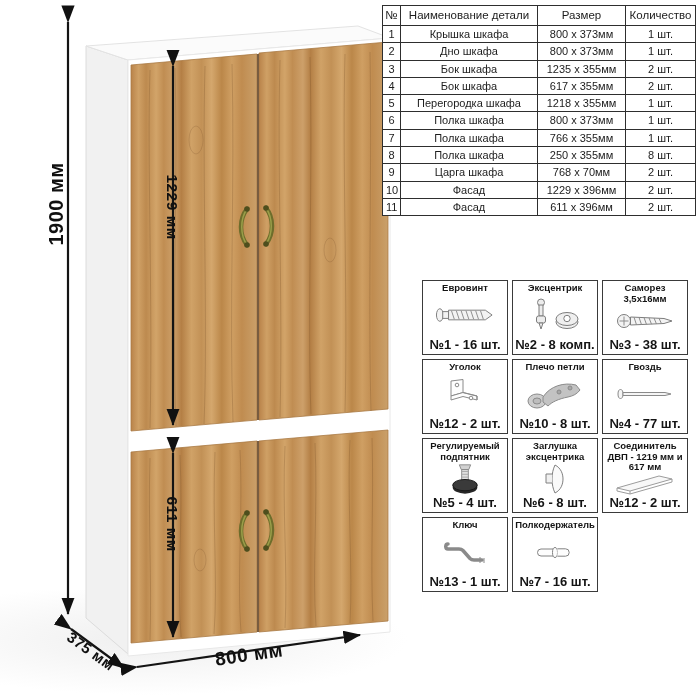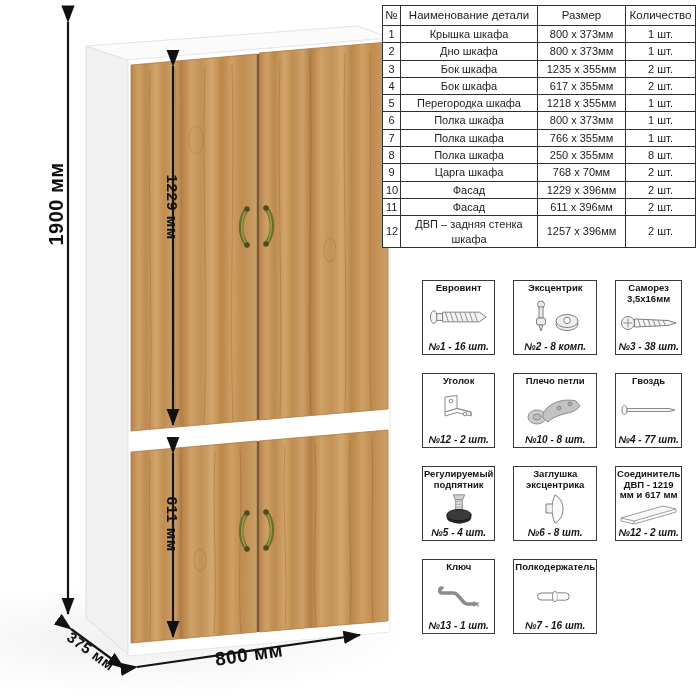--- a/index.html
+++ b/index.html
@@ -35,35 +35,35 @@
     border:1px solid #2e2e2e;padding:1px 3px;color:#1c1c1c;
     overflow:hidden;
   }
   table.parts th{font-weight:normal;font-size:11.5px;text-align:center;padding:2px 1px;}
   td.c-num{text-align:center;padding:1px 0;}
   td.c-name{text-align:center;}
   td.c-size{text-align:center;margin-top:27px;}
   td.c-qty{text-align:center;margin-top:40px;}
   
   .hw-grid{
-    position:absolute;left:422px;top:280px;width:237px;
+    position:absolute;left:422px;top:280px;width:266px;
     display:grid;grid-template-columns:repeat(3,1fr);
-    grid-auto-rows:75px;gap:18px;
+    grid-auto-rows:75px;gap:4px;
   }
   .hw-cell{
     border:1.5px solid #3a3a3a;background:#fff;
     display:flex;flex-direction:column;align-items:center;
     padding:2px 1px;box-sizing:border-box;
   }
   .hw-title{
     font-weight:bold;font-size:9.5px;line-height:1.12;text-align:center;color:#141414;
   }
   .hw-icon{flex:1;display:flex;align-items:center;justify-content:center;width:100%;min-height:0;}
   .hw-icon svg{max-height:34px;}
-  .hw-count{font-weight:bold;font-size:10px;color:#141414;white-space:nowrap;font-style:italic;}
+  .hw-count{font-weight:bold;font-size:13px;color:#141414;white-space:nowrap;}
 </style>
 </head>
 <body>
 
 <div class="cabinet-wrap">
   <div class="floor-shade"></div>
 
   <svg width="420" height="700" viewBox="0 0 420 700">
     <defs>
       <linearGradient id="wood" x1="0" y1="0" x2="1" y2="0">
@@ -236,26 +236,20 @@
     <td class="c-name">Фасад</td>
     <td class="c-size">1229 х 396мм</td>
     <td class="c-qty">2 шт.</td>
   </tr>
       <tr>
     <td class="c-num">11</td>
     <td class="c-name">Фасад</td>
     <td class="c-size">611 х 396мм</td>
     <td class="c-qty">2 шт.</td>
   </tr>
-      <tr>
-    <td class="c-num">12</td>
-    <td class="c-name">ДВП – задняя стенка шкафа</td>
-    <td class="c-size">1257 х 396мм</td>
-    <td class="c-qty">2 шт.</td>
-  </tr>
     </tbody>
 </table>
 
 <div class="hw-grid" id="hw-grid">
     <div class="hw-cell">
     <div class="hw-title">Евровинт</div>
     <div class="hw-icon">
         <svg width="60" height="18" viewBox="0 0 62 18">
           <g fill="#f3f3f3" stroke="#7d7d7d">
             <ellipse cx="5" cy="9" rx="3.5" ry="6.5"></ellipse>

